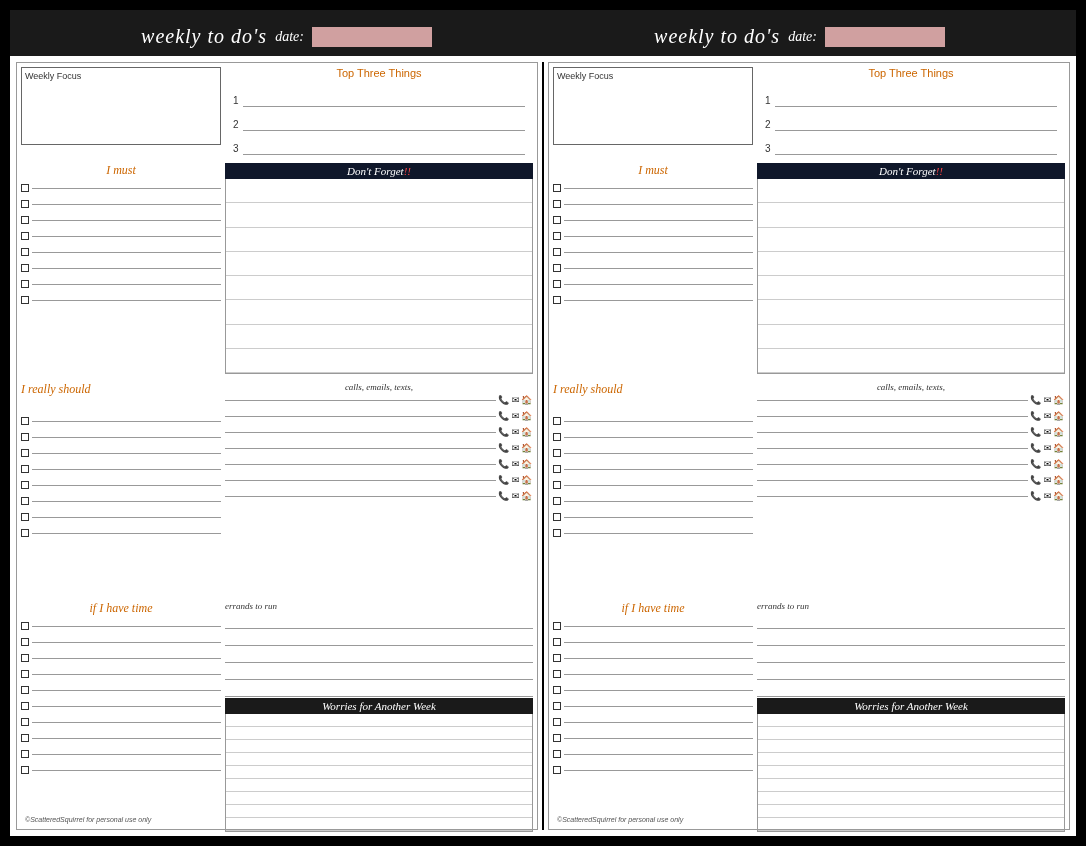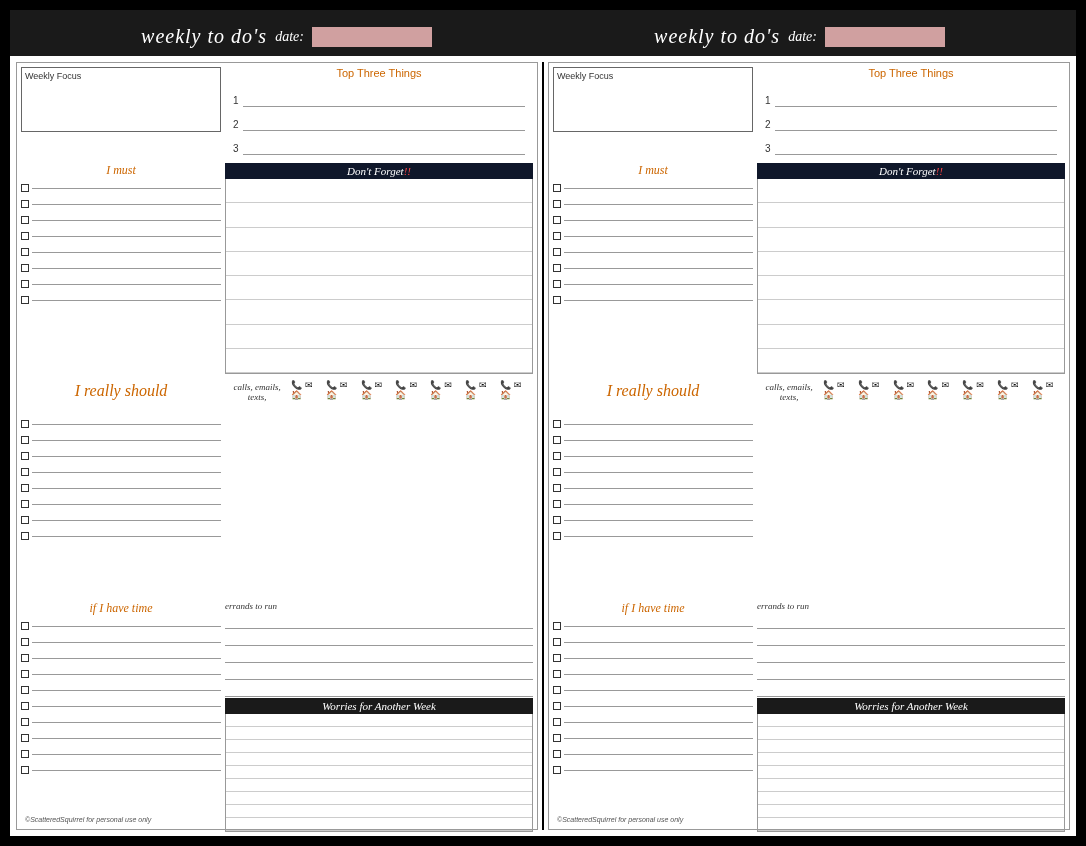--- a/index.html
+++ b/index.html
@@ -70,21 +70,21 @@
     .section-row {
       display: flex;
       flex-direction: row;
       gap: 4px;
     }
     
     .weekly-focus-box {
       border: 1px solid #666;
       width: 200px;
       min-width: 200px;
-      height: 65px;
+      height: 78px;
       padding: 3px;
       font-size: 9px;
       color: #333;
     }
     .weekly-focus-label {
       font-size: 9px;
       color: #333;
     }
     
     .top-three-box {
@@ -170,21 +170,21 @@
     .df-line {
       flex: 1;
       border-bottom: 1px solid #ccc;
       padding: 1px 3px;
       min-height: 14px;
     }
     
     .calls-section {
       flex: 1;
       display: flex;
-      flex-direction: row;
+      flex-direction: column;
     }
     .calls-title {
       text-align: center;
       font-size: 9px;
       color: #333;
       font-style: italic;
     }
     .calls-row {
       display: flex;
       align-items: center;
@@ -199,23 +199,23 @@
       display: flex;
       gap: 1px;
       font-size: 9px;
     }
     
     .i-really-box {
       width: 200px;
       min-width: 200px;
     }
     .i-really-title {
-      text-align: center;
+      text-align: left;
       color: #cc6600;
-      font-size: 16px;
+      font-size: 12px;
       font-style: italic;
       margin-bottom: 16px;
     }
     
     .errands-section {
       flex: 1;
       display: flex;
       flex-direction: column;
     }
     .errands-title {

